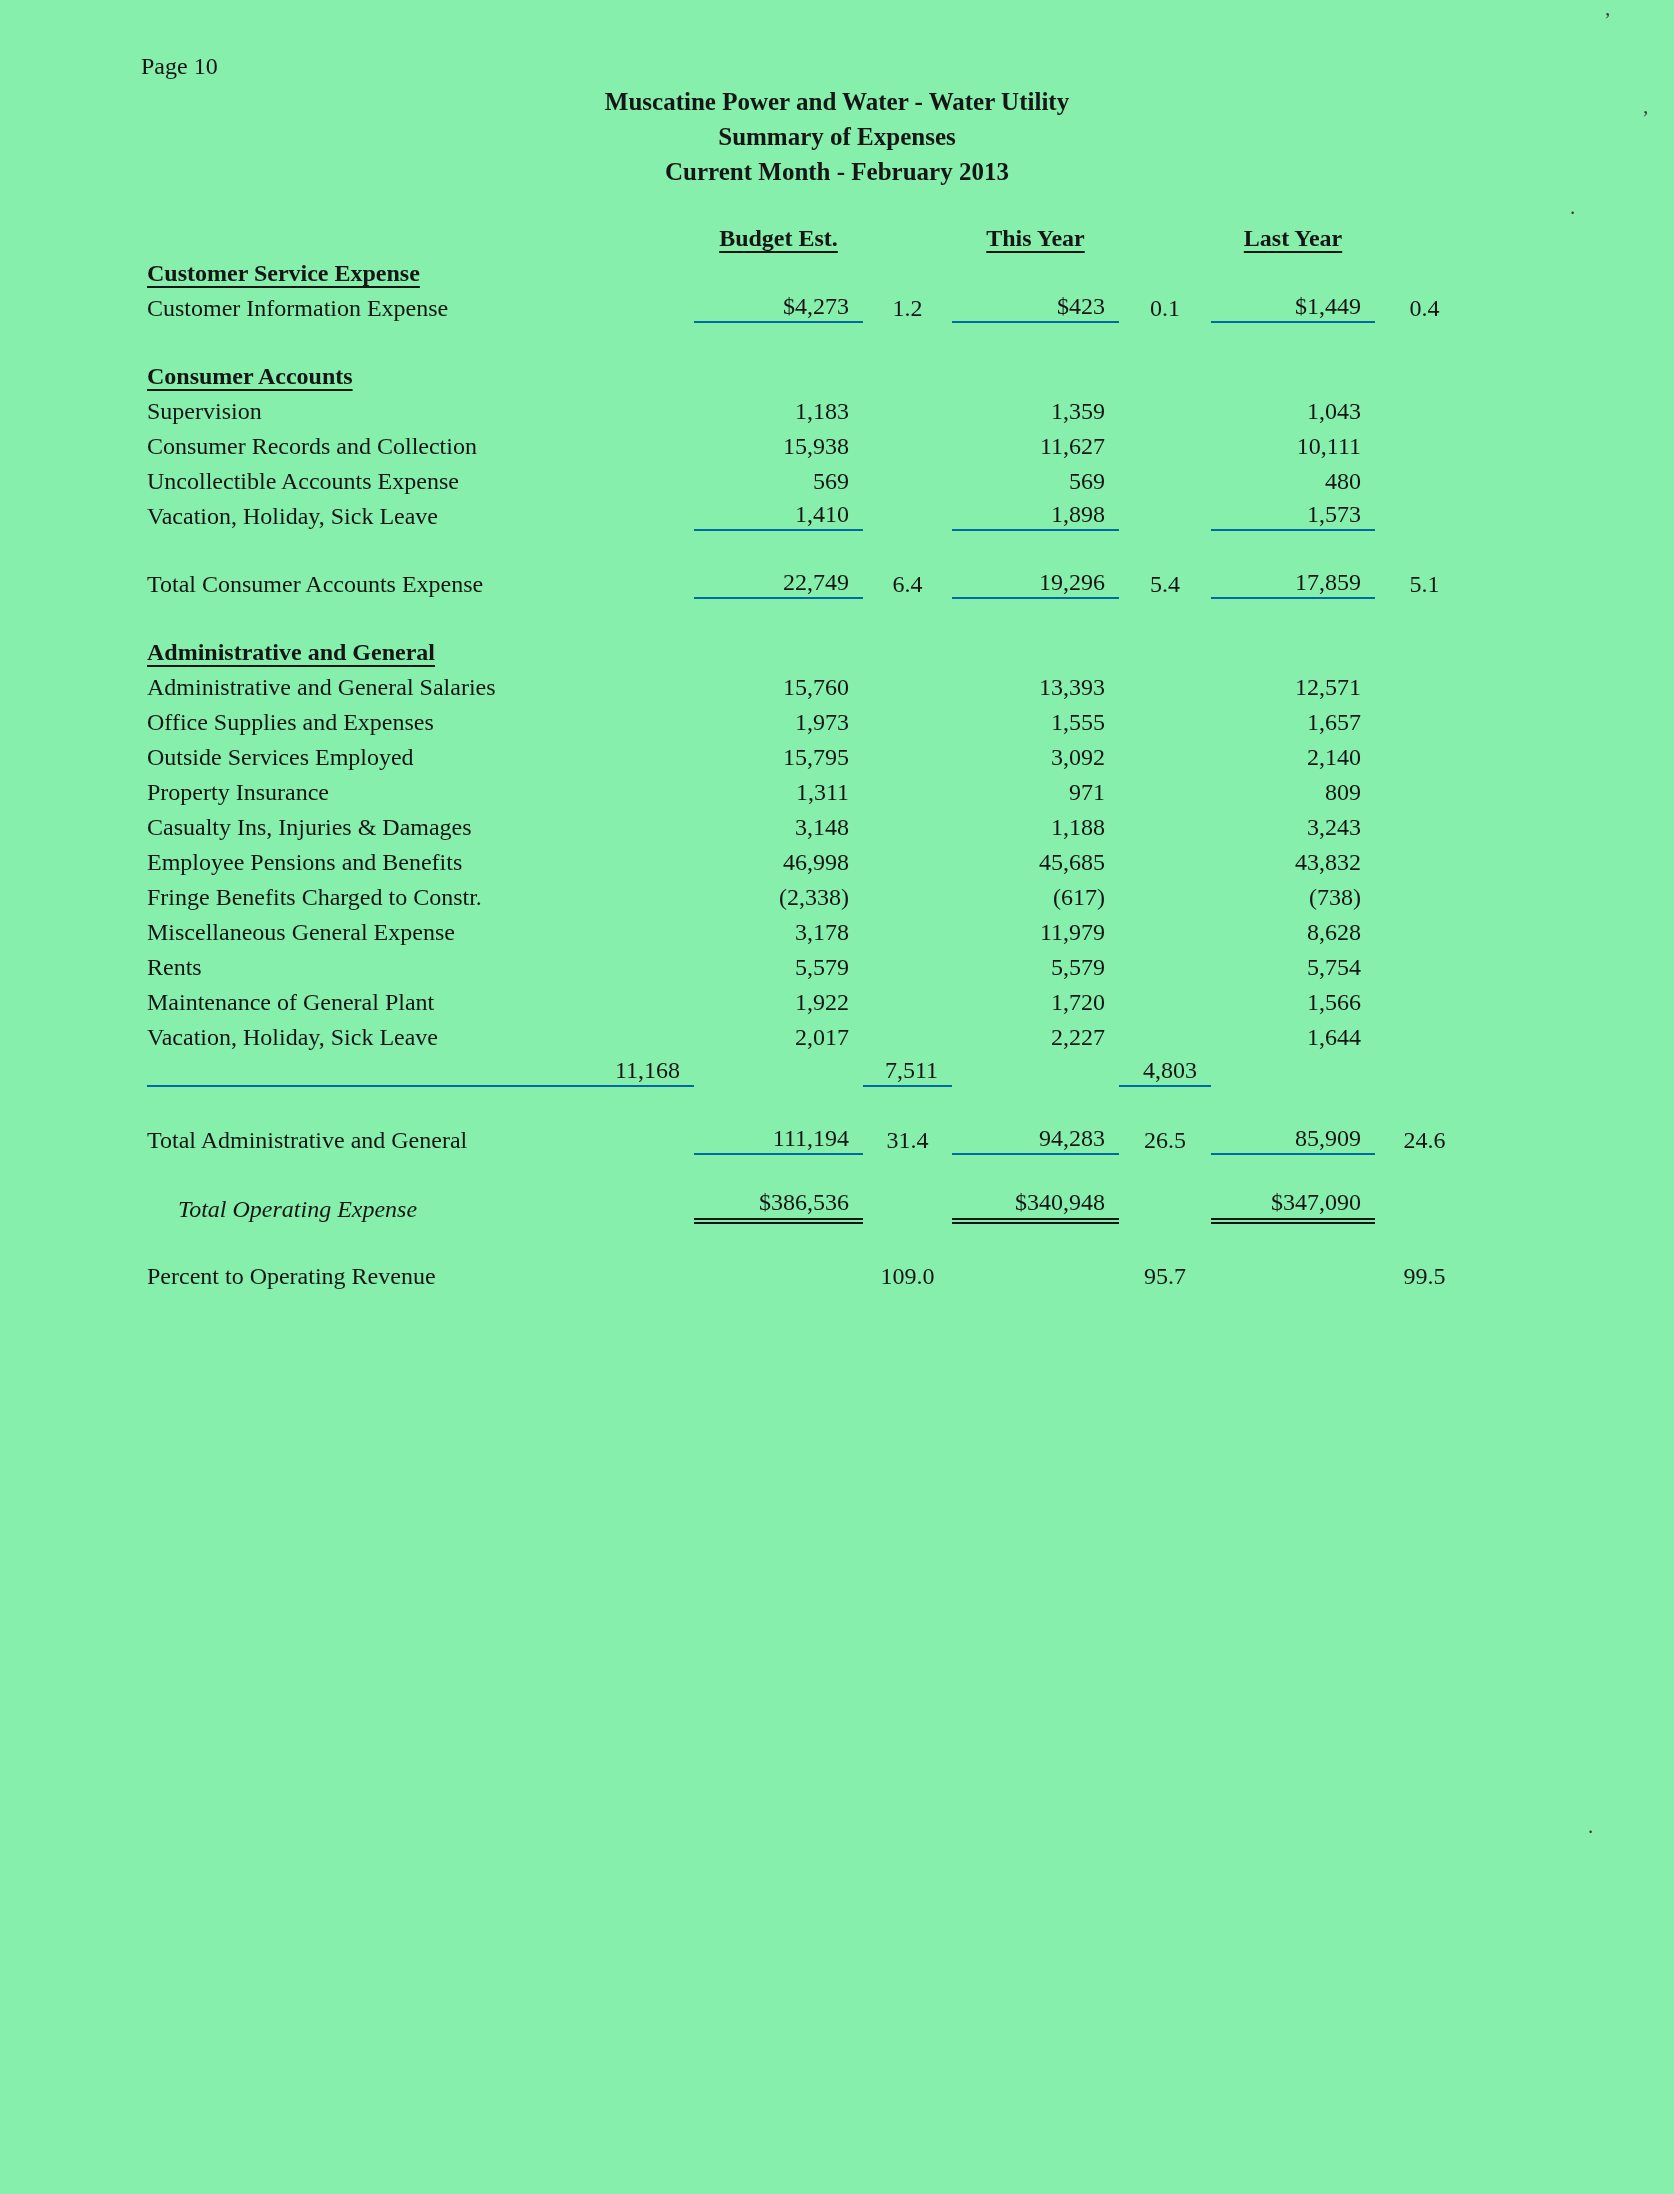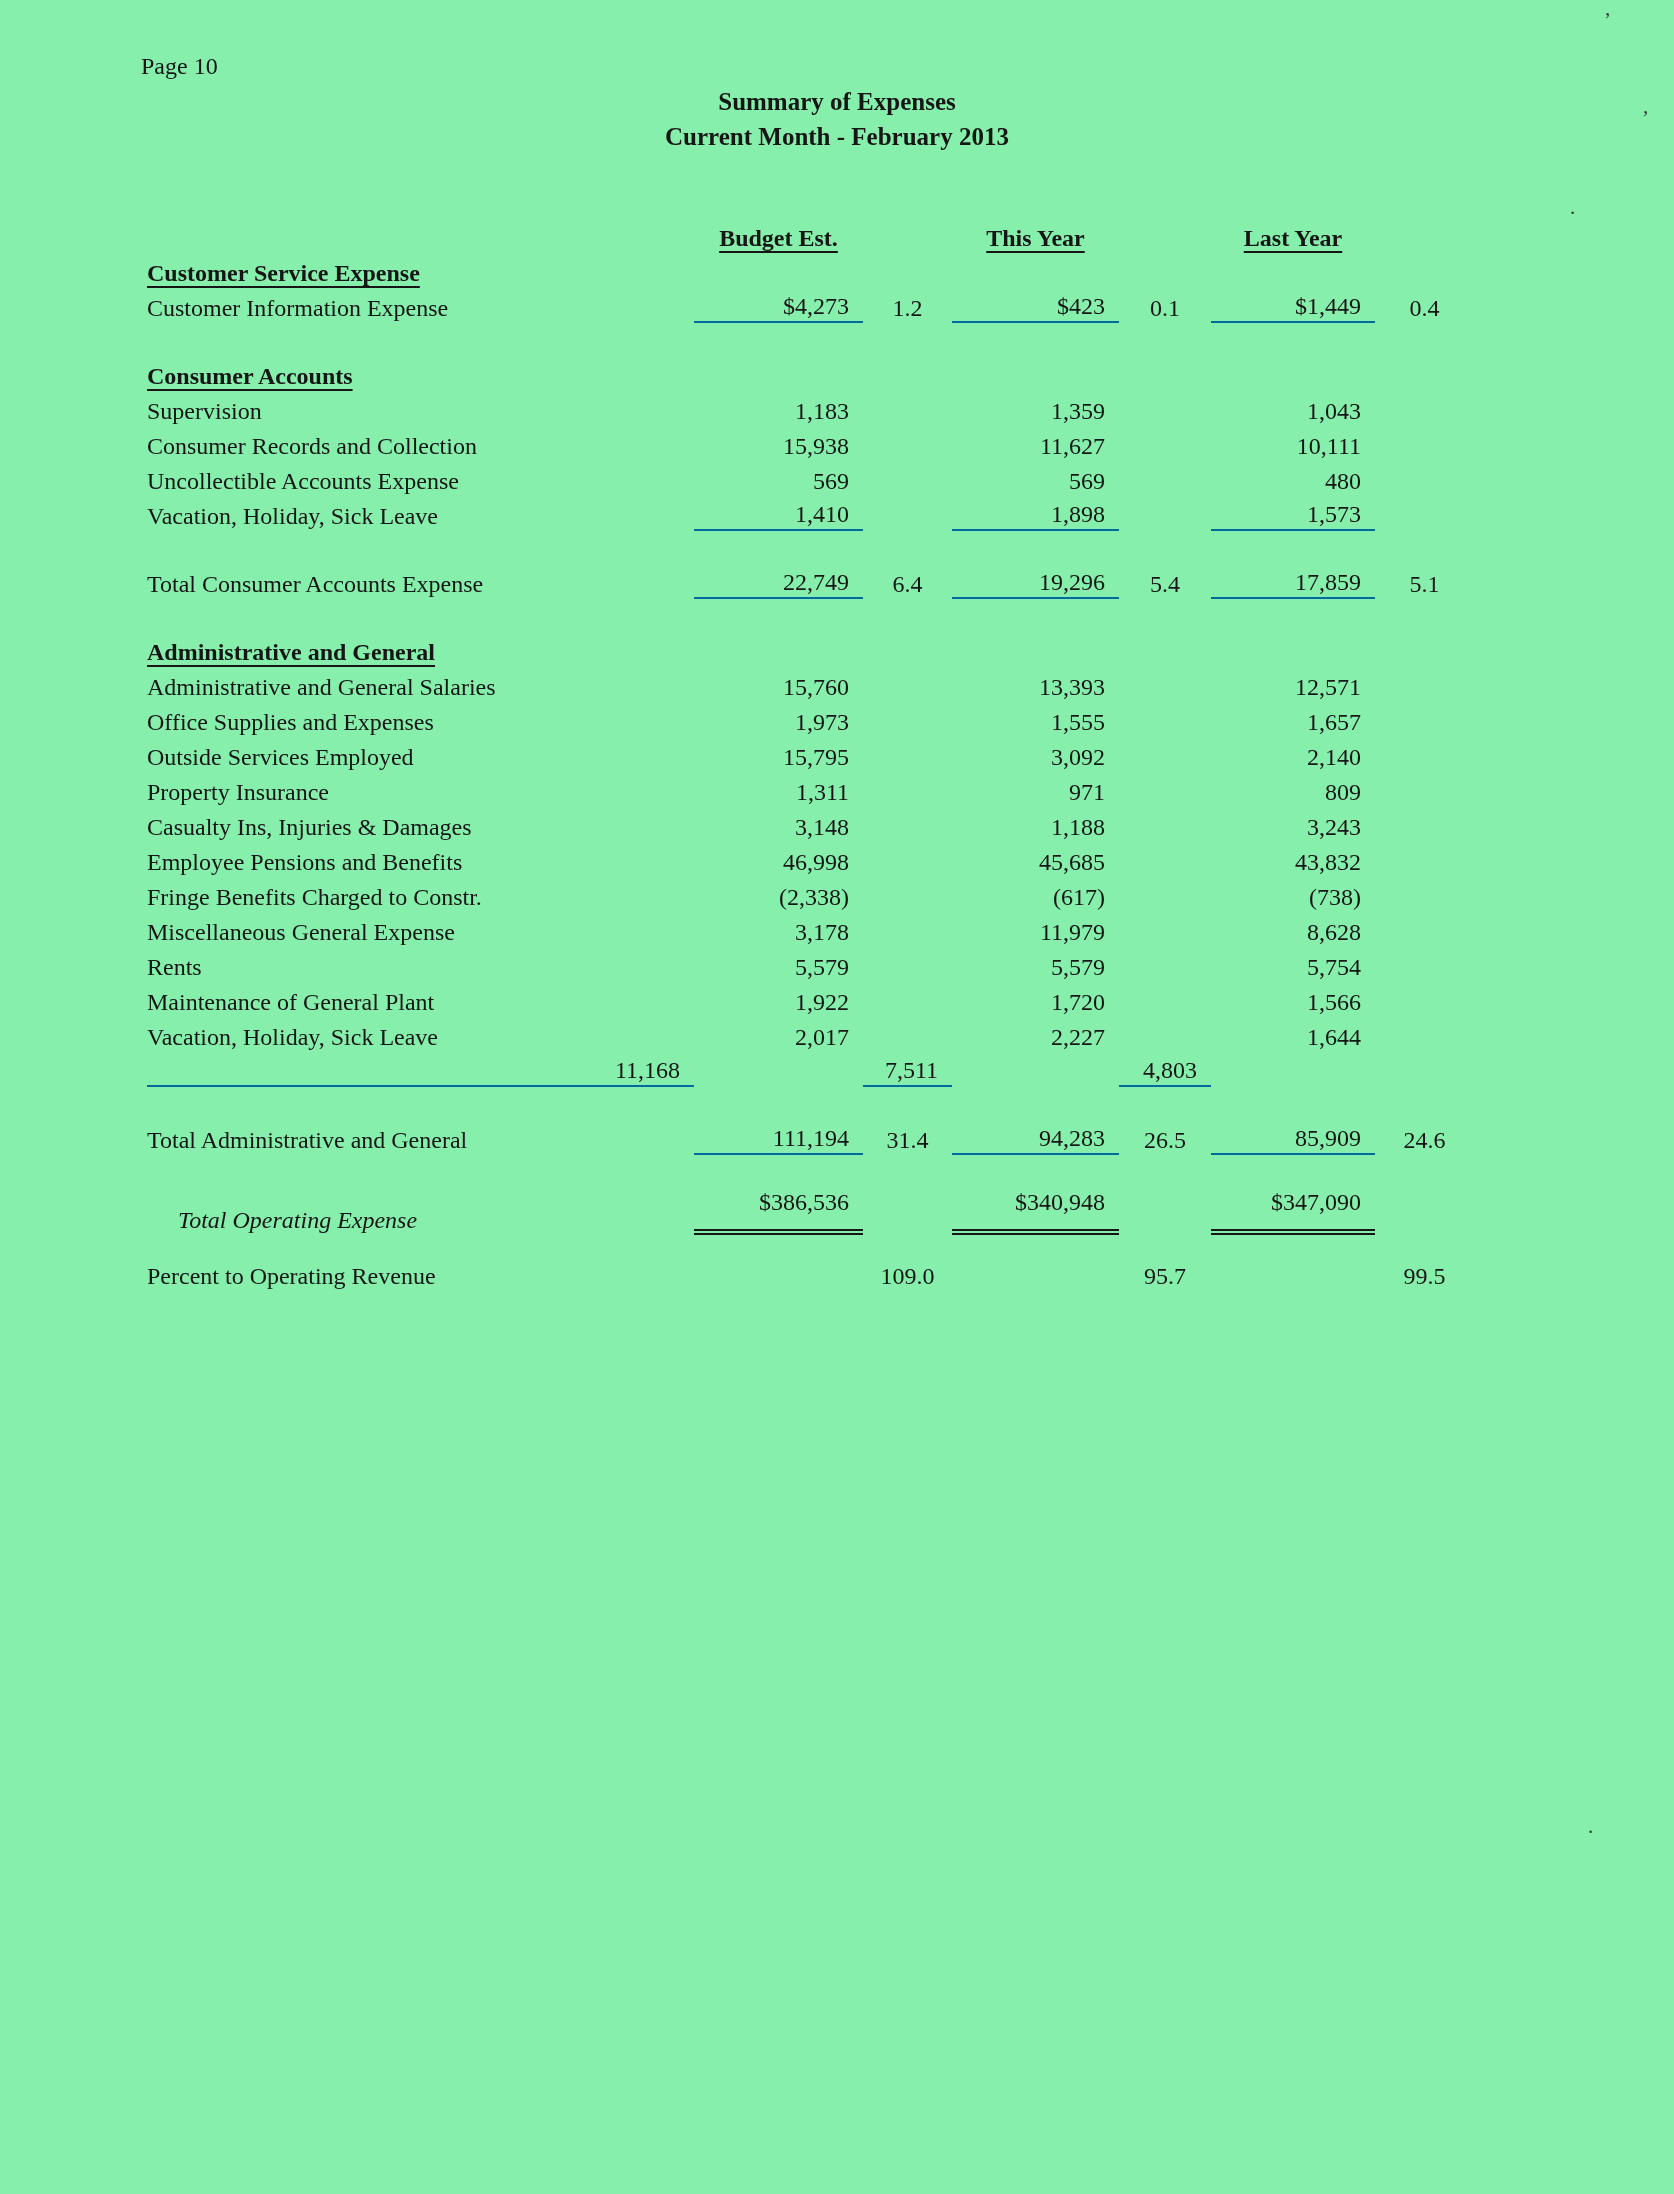--- a/index.html
+++ b/index.html
@@ -37,21 +37,21 @@
   }
   .row.gap { margin-top:33px; }
 
   .c { font-size:24px; line-height:29px; white-space:nowrap; }
 
   .label {}
   .label.indent { padding-left:31px;font-style:italic; }
 
   .val { text-align:right; padding-right:14px; }
   .val.ul  { border-bottom:2px solid #0369a1; }
-  .val.dul { border-bottom:6.5px double #161616; padding-bottom:12px; }
+  .val.dul { border-bottom:6.5px double #161616; padding-bottom:1px; }
 
   .pct { text-align:center; }
 
   .heading, .colhead {
     font-weight:bold;
     text-decoration:underline;
     text-decoration-thickness:2px;
     text-underline-offset:4.5px;
   }
   .span-all { grid-column:1 / -1; }
@@ -65,20 +65,21 @@
   }
 </style>
 </head>
 <body>
 
 <div class="sheet">
 
   <div class="page-label">Page 10</div>
 
   <div class="title-block">
+    <div>Muscatine Power and Water - Water Utility</div>
     <div>Summary of Expenses</div>
     <div>Current Month - February 2013</div>
   </div>
 
   <div class="expense-table">
 
     <div class="row header-row">
       <div class="c label"></div>
       <div class="c val">
         <span class="colhead">Budget Est.</span>

